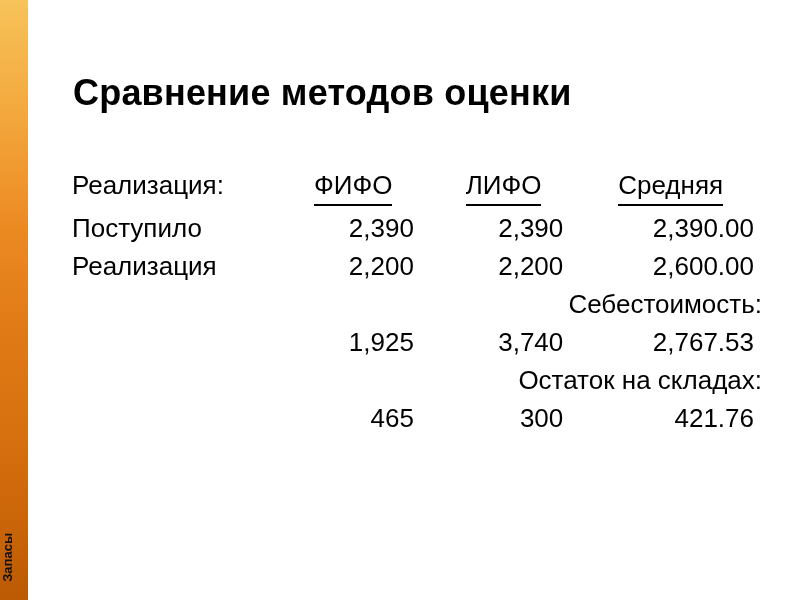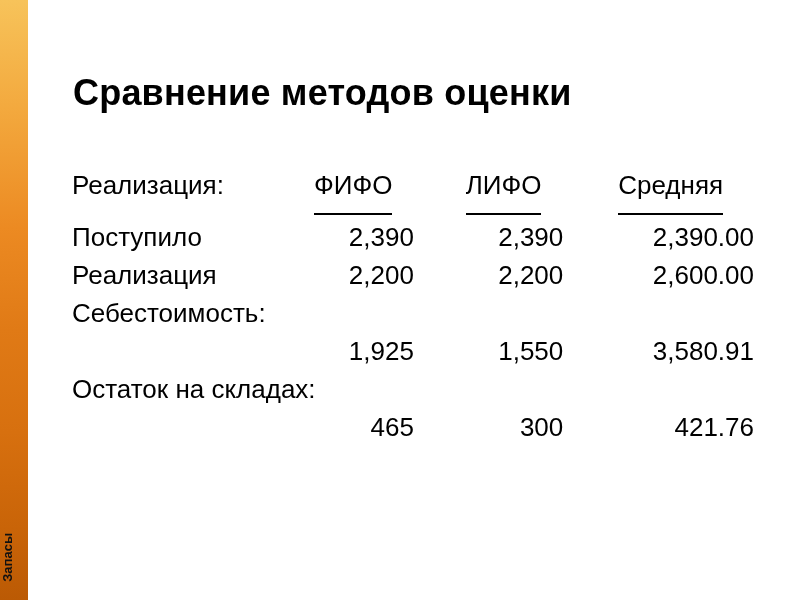--- a/index.html
+++ b/index.html
@@ -91,27 +91,27 @@
   .c-lifo    { width: 150px; text-align: right; padding-right: 16px !important; }
   .c-avg     { width: 190px; text-align: right; padding-right: 8px !important; margin-top: 15px; }
 
   .hdr-cell {
     text-align: center !important;
     padding-right: 0 !important;
   }
   .hdr-underline {
     display: inline-block;
     border-bottom: 2px solid #000000;
-    padding-bottom: 12px;
+    padding-bottom: 3px;
   }
 
   .row-section td {
     padding-top: 6px;
   }
-  .wide-label { text-align: left; margin-left: 41px; }
+  .wide-label { text-align: right; margin-left: 41px; }
 </style>
 </head>
 <body>
 
 <div class="side-strip">
   <div class="side-strip-label">Запасы</div>
 </div>
 
 <div class="slide">
 
@@ -149,22 +149,22 @@
           <td class="c-avg">2,600.00</td>
         </tr>
 
         <tr class="row-section">
           <td class="c-label wide-label" colspan="4">Себестоимость:</td>
         </tr>
 
         <tr>
           <td class="c-label"></td>
           <td class="c-fifo">1,925</td>
-          <td class="c-lifo">1,550</td>
-          <td class="c-avg">3,580.91</td>
+          <td class="c-lifo">3,740</td>
+          <td class="c-avg">2,767.53</td>
         </tr>
 
 
         <tr class="row-section">
           <td class="c-label wide-label" colspan="4">Остаток на складах:</td>
         </tr>
 
         <tr>
           <td class="c-label"></td>
           <td class="c-fifo">465</td>

